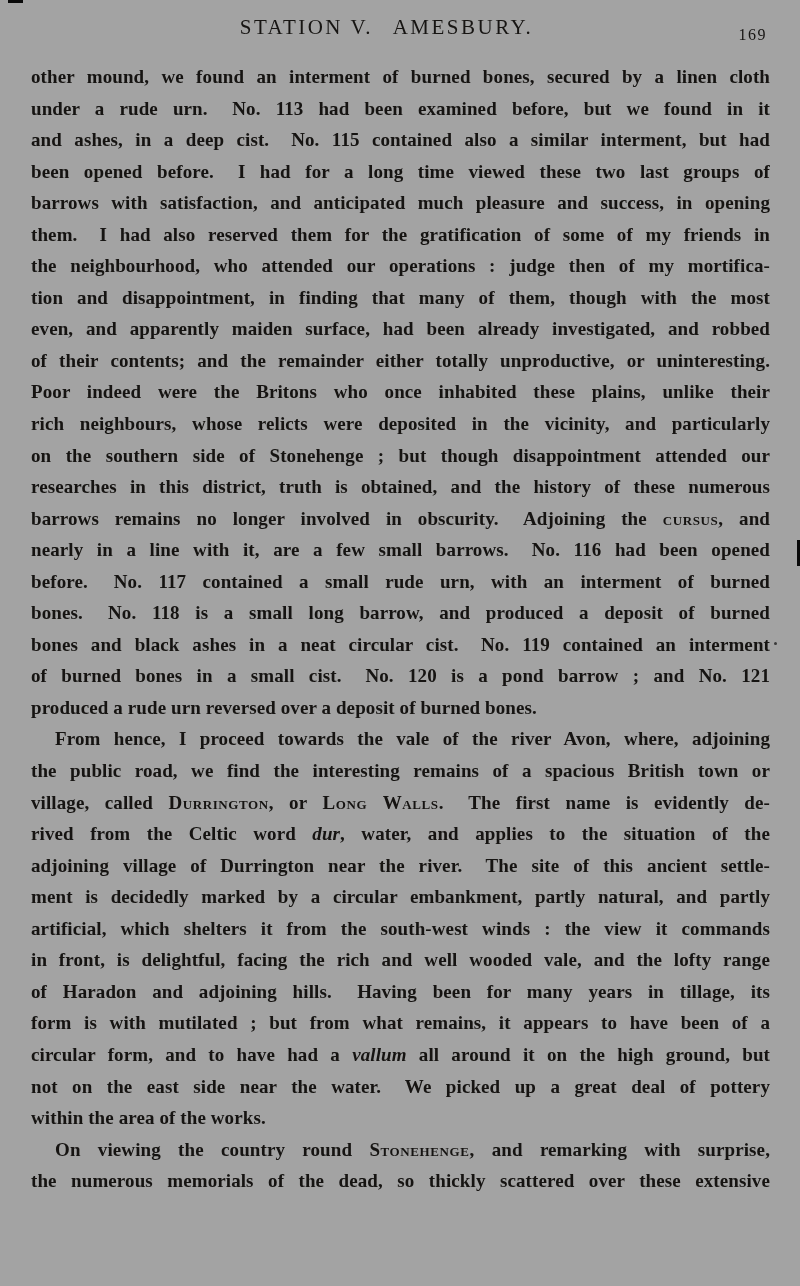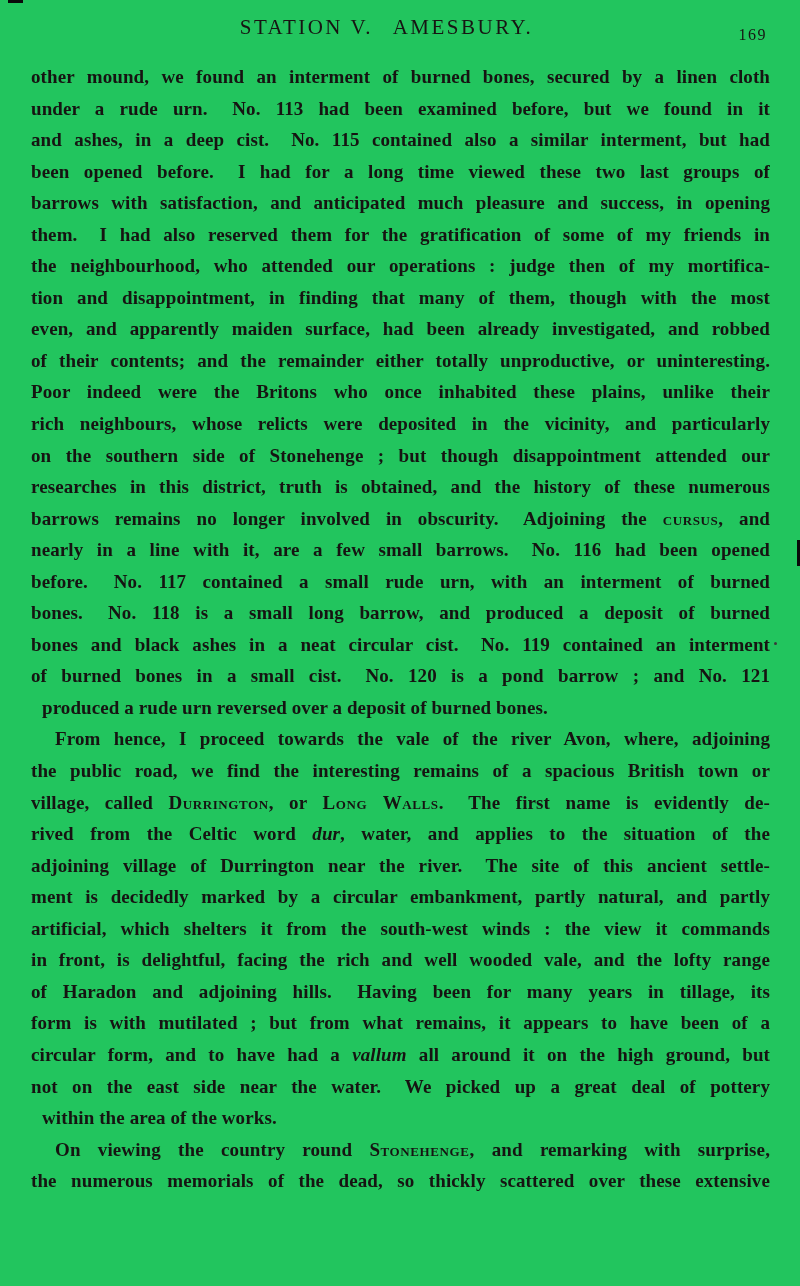--- a/index.html
+++ b/index.html
@@ -4,21 +4,21 @@
 <style>
   html, body { margin: 0; padding: 0; }
   body {
     width: 800px; height: 1286px;
     background: #ffffff;
     font-family: "Liberation Serif", "DejaVu Serif", serif;
   }
   .page {
     position: relative;
     width: 800px; height: 1286px;
-    background: #22c55e;
+    background: #a3a3a3;
     overflow: hidden;
     color: #161412;
   }
   .page-header {
     position: absolute;
     top: 12px; left: 31px;
     width: 739px; height: 30px;
   }
   .header-title {
     display: block;
@@ -51,21 +51,20 @@
     text-align: justify;
     text-align-last: justify;
     text-justify: inter-word;
     overflow: hidden;
     white-space: normal;
     font-weight: bold;
   }
   .line.noj {
     text-align: right;
     text-align-last: left;
-    margin-left: 11px;
   }
   .line.indent { text-indent: 24px; }
   .sc { font-variant: small-caps; letter-spacing: 0.6px; }
   .i  { font-style: italic; }
   .artifact { position: absolute; background: #0a0a0a; }
   .artifact-top-left   { left: 8px;  top: 0;      width: 15px; height: 3px; }
   .artifact-right-edge { left: 797px; top: 540px; width: 3px;  height: 26px; }
   .artifact-dot        { left: 774px; top: 642px; width: 3px;  height: 3px; background:#3a3a3a; border-radius:50%; }
 </style>
 </head>

